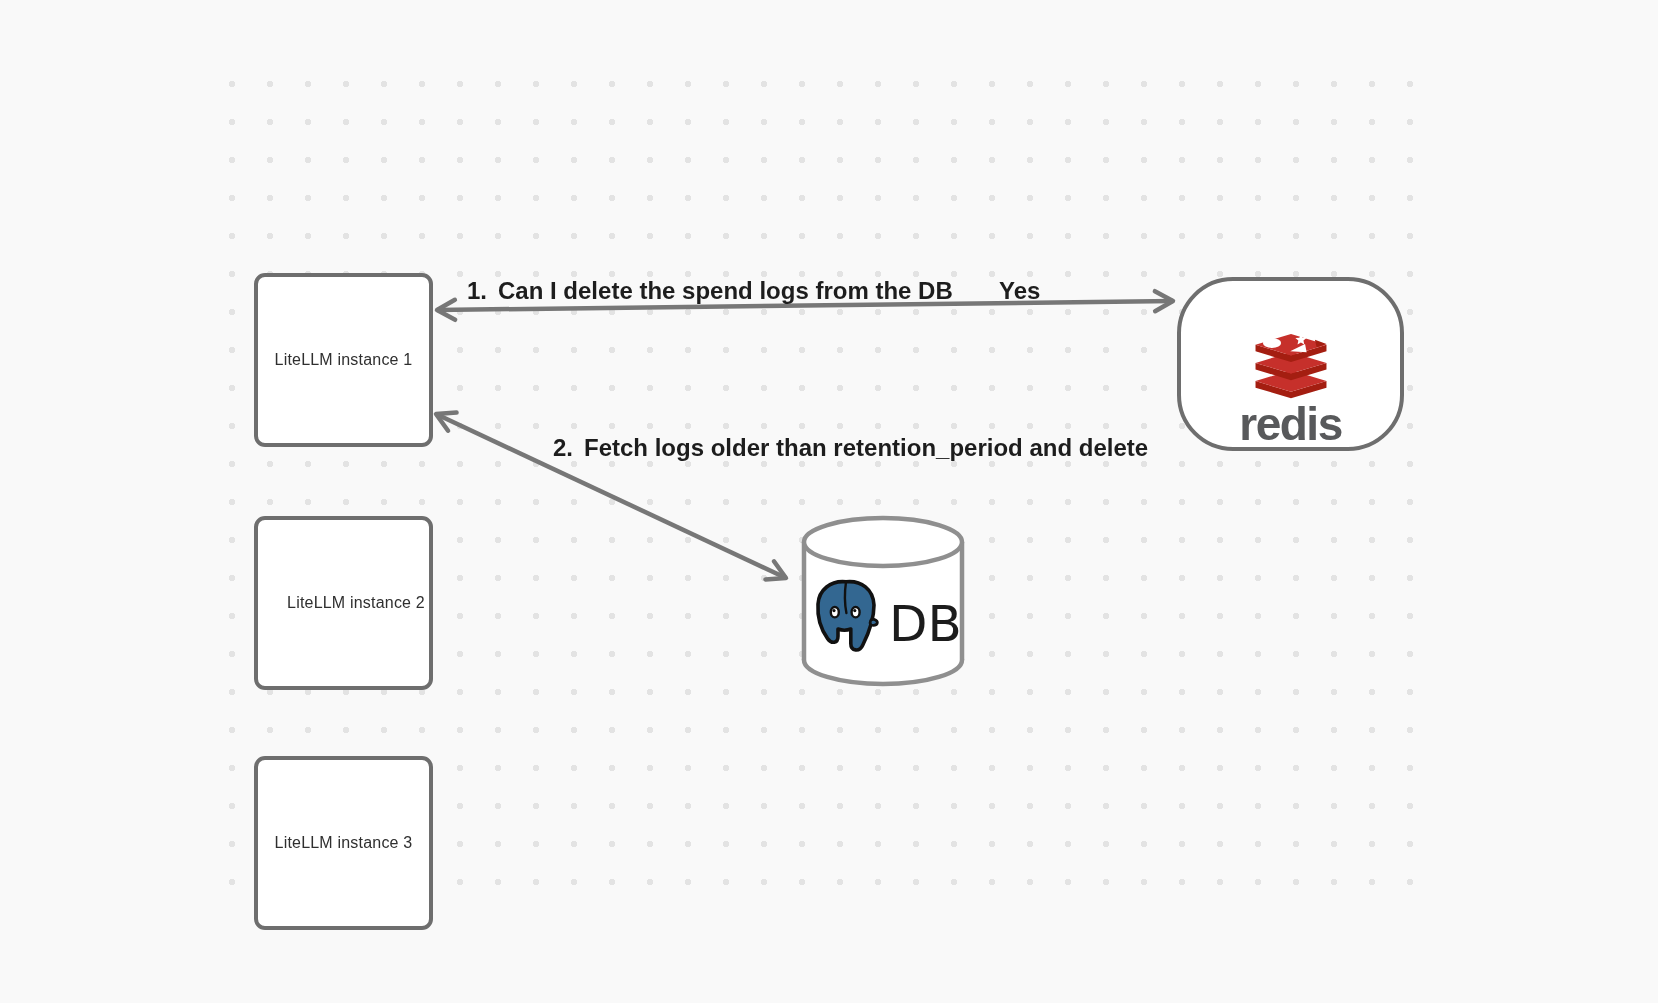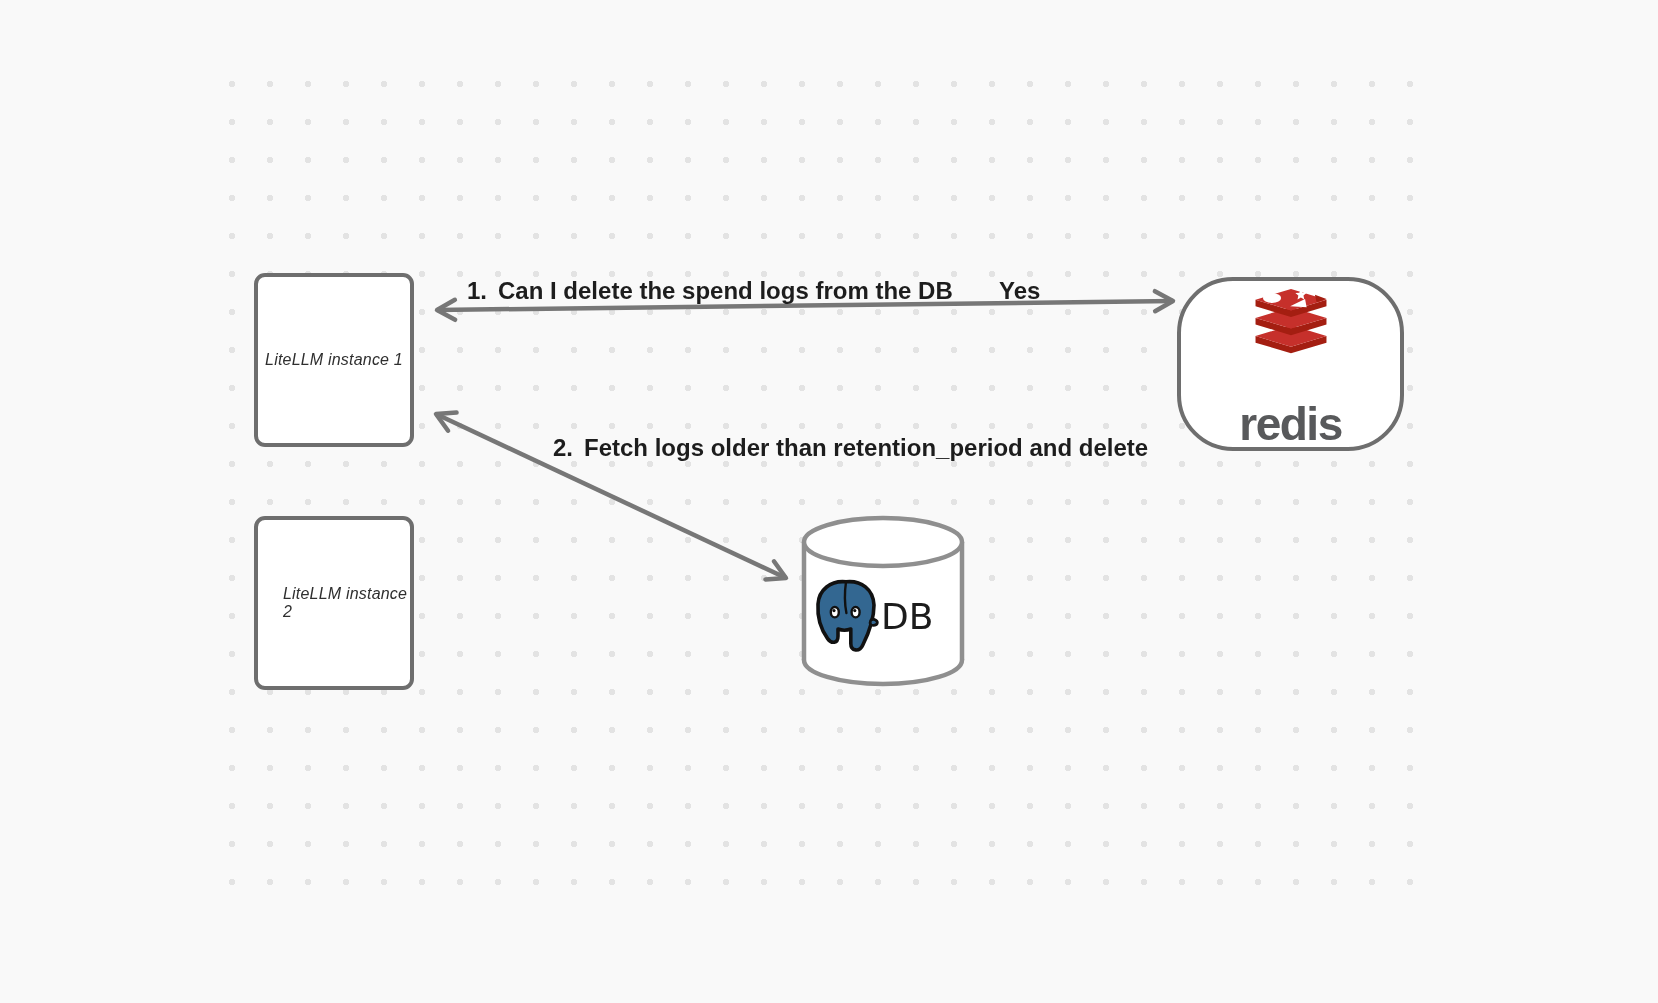--- a/index.html
+++ b/index.html
@@ -7,43 +7,43 @@
     position:relative;width:1658px;height:1003px;overflow:hidden;
     background:#f9f9f9;font-family:"Liberation Sans",sans-serif;
   }
   .dot-grid{
     position:absolute;left:213px;top:65px;width:1216px;height:837px;
     background-image:radial-gradient(circle at 19px 19px,#e3e3e3 3px,transparent 3.4px);
     background-size:38px 38px;
   }
   .edges-layer{position:absolute;left:0;top:0;width:1658px;height:1003px;pointer-events:none;}
   .node-box{
-    position:absolute;width:160px;height:174px;box-sizing:border-box;
+    position:absolute;width:179px;height:174px;box-sizing:border-box;
     background:#ffffff;border:4.5px solid #6e6e6e;border-radius:11px;
-    display:flex;align-items:center;justify-content:center;font-style:italic;
+    display:flex;align-items:center;justify-content:center;
   }
   .node-box .node-label{font-size:16px;color:#2f2f2f;letter-spacing:.2px;}
   #box-1{left:254px;top:273px;}
   #box-2{left:254px;top:516px;padding-left:25px;}
   #box-3{left:254px;top:756px;}
   .redis-node{
     position:absolute;left:1177px;top:277px;width:227px;height:174px;box-sizing:border-box;
     background:#ffffff;border:4.5px solid #6e6e6e;border-radius:56px;
-    display:flex;flex-direction:column;align-items:center;justify-content:space-between;padding-top:8px;
+    display:flex;flex-direction:column;align-items:center;justify-content:flex-end;padding-top:8px;
   }
   .redis-word{
     font-size:46px;font-weight:bold;color:#58595b;line-height:1;
     letter-spacing:-1.5px;margin-top:1px;
   }
   .db-node{position:absolute;left:797px;top:514px;width:172px;height:176px;}
   .db-cyl{position:absolute;left:0;top:0;}
   .pg-logo{position:absolute;left:13px;top:63px;}
   .db-label{
-    position:absolute;left:84px;top:85px;line-height:1;
-    font-family:"DejaVu Sans",sans-serif;font-size:36px;color:#1c1c1c;
+    position:absolute;left:92px;top:85px;line-height:1;
+    font-family:"DejaVu Sans",sans-serif;font-size:50px;color:#1c1c1c;
   }
   .edge-label{
     position:absolute;font-size:24px;font-weight:bold;color:#1d1d1d;
     white-space:nowrap;line-height:28px;
   }
   #edge1-label{left:467px;top:277px;width:450px;text-align:left;}
   #edge1-response{left:999px;top:277px;}
   #edge2-label{left:553px;top:434px;width:570px;text-align:right;}
   .edge-num{margin-right:11px;}
 </style>
@@ -62,20 +62,23 @@
     </defs>
     <line x1="437" y1="310" x2="1173" y2="301" stroke="#777777" stroke-width="4.5" marker-start="url(#ah)" marker-end="url(#ah)"></line>
     <line x1="436" y1="414" x2="786" y2="578" stroke="#777777" stroke-width="4.5" marker-start="url(#ah)" marker-end="url(#ah)"></line>
   </svg>
 
   <div class="node-box" id="box-1">
     <span class="node-label">LiteLLM instance 1</span>
   </div>
   <div class="node-box" id="box-2">
     <span class="node-label">LiteLLM instance 2</span>
+  </div>
+  <div class="node-box" id="box-3">
+    <span class="node-label">LiteLLM instance 3</span>
   </div>
 
   <div class="redis-node">
     <svg width="84" height="66" viewBox="0 0 100 80" xmlns="http://www.w3.org/2000/svg">
 
       <g transform="translate(0,44)">
         <path d="M7 13 L50 26 L93 13 L93 21 L50 34 L7 21 Z" fill="#a41e11"></path>
         <path d="M50 0 L93 13 L50 26 L7 13 Z" fill="#c6302b"></path>
       </g>
 

